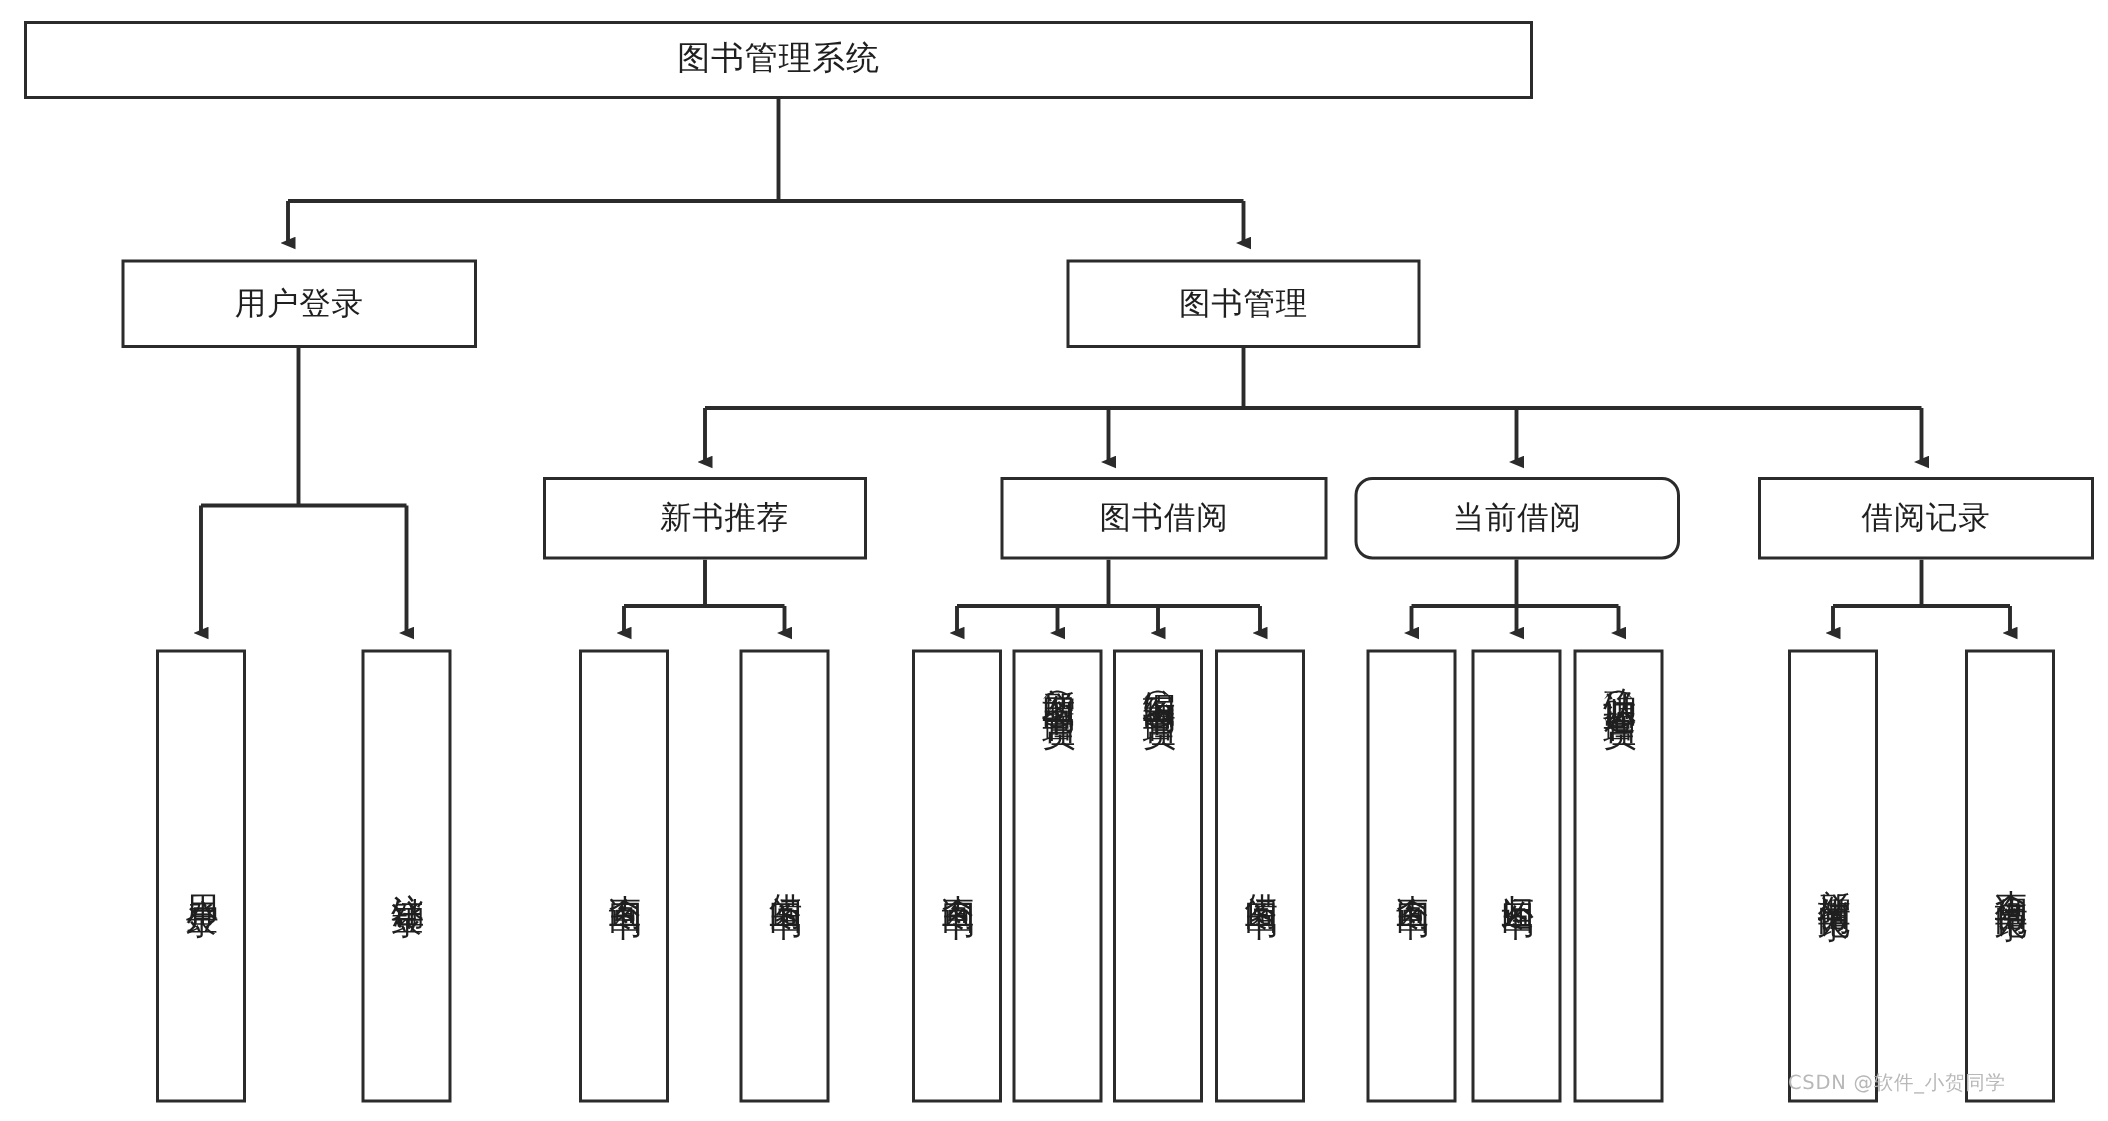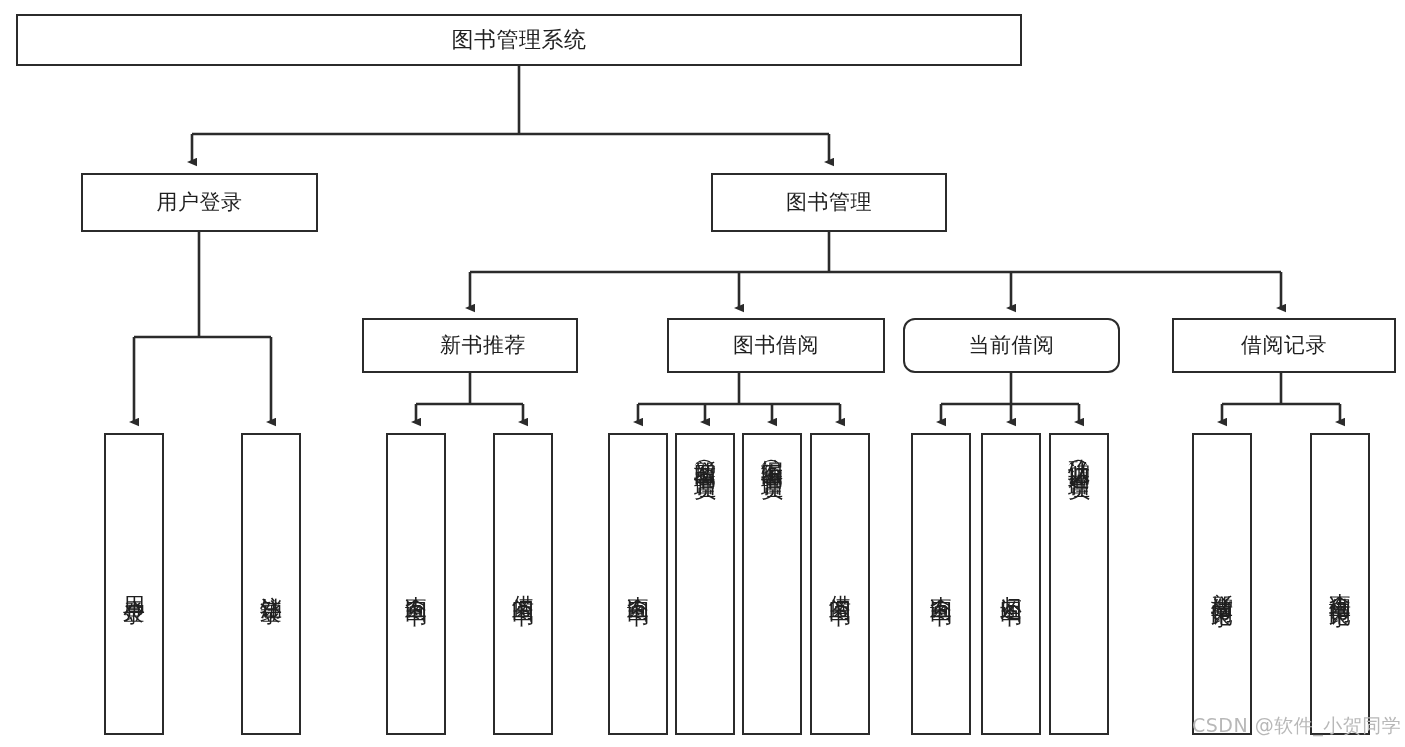--- a/index.html
+++ b/index.html
@@ -63,21 +63,21 @@
     letter-spacing: 3px;
     white-space: nowrap;
   }
   .node.vert.centered {
     align-items: center;
     padding-top: 0;
   }
   #watermark {
     position: absolute;
     color: #b8b8b8;
-    font-size: 19px;
+    font-size: 13px;
     white-space: nowrap;
     letter-spacing: 0.5px;
     pointer-events: none;
   }
 </style>
 </head>
 <body>
 
 <div id="diagram-root">
 

